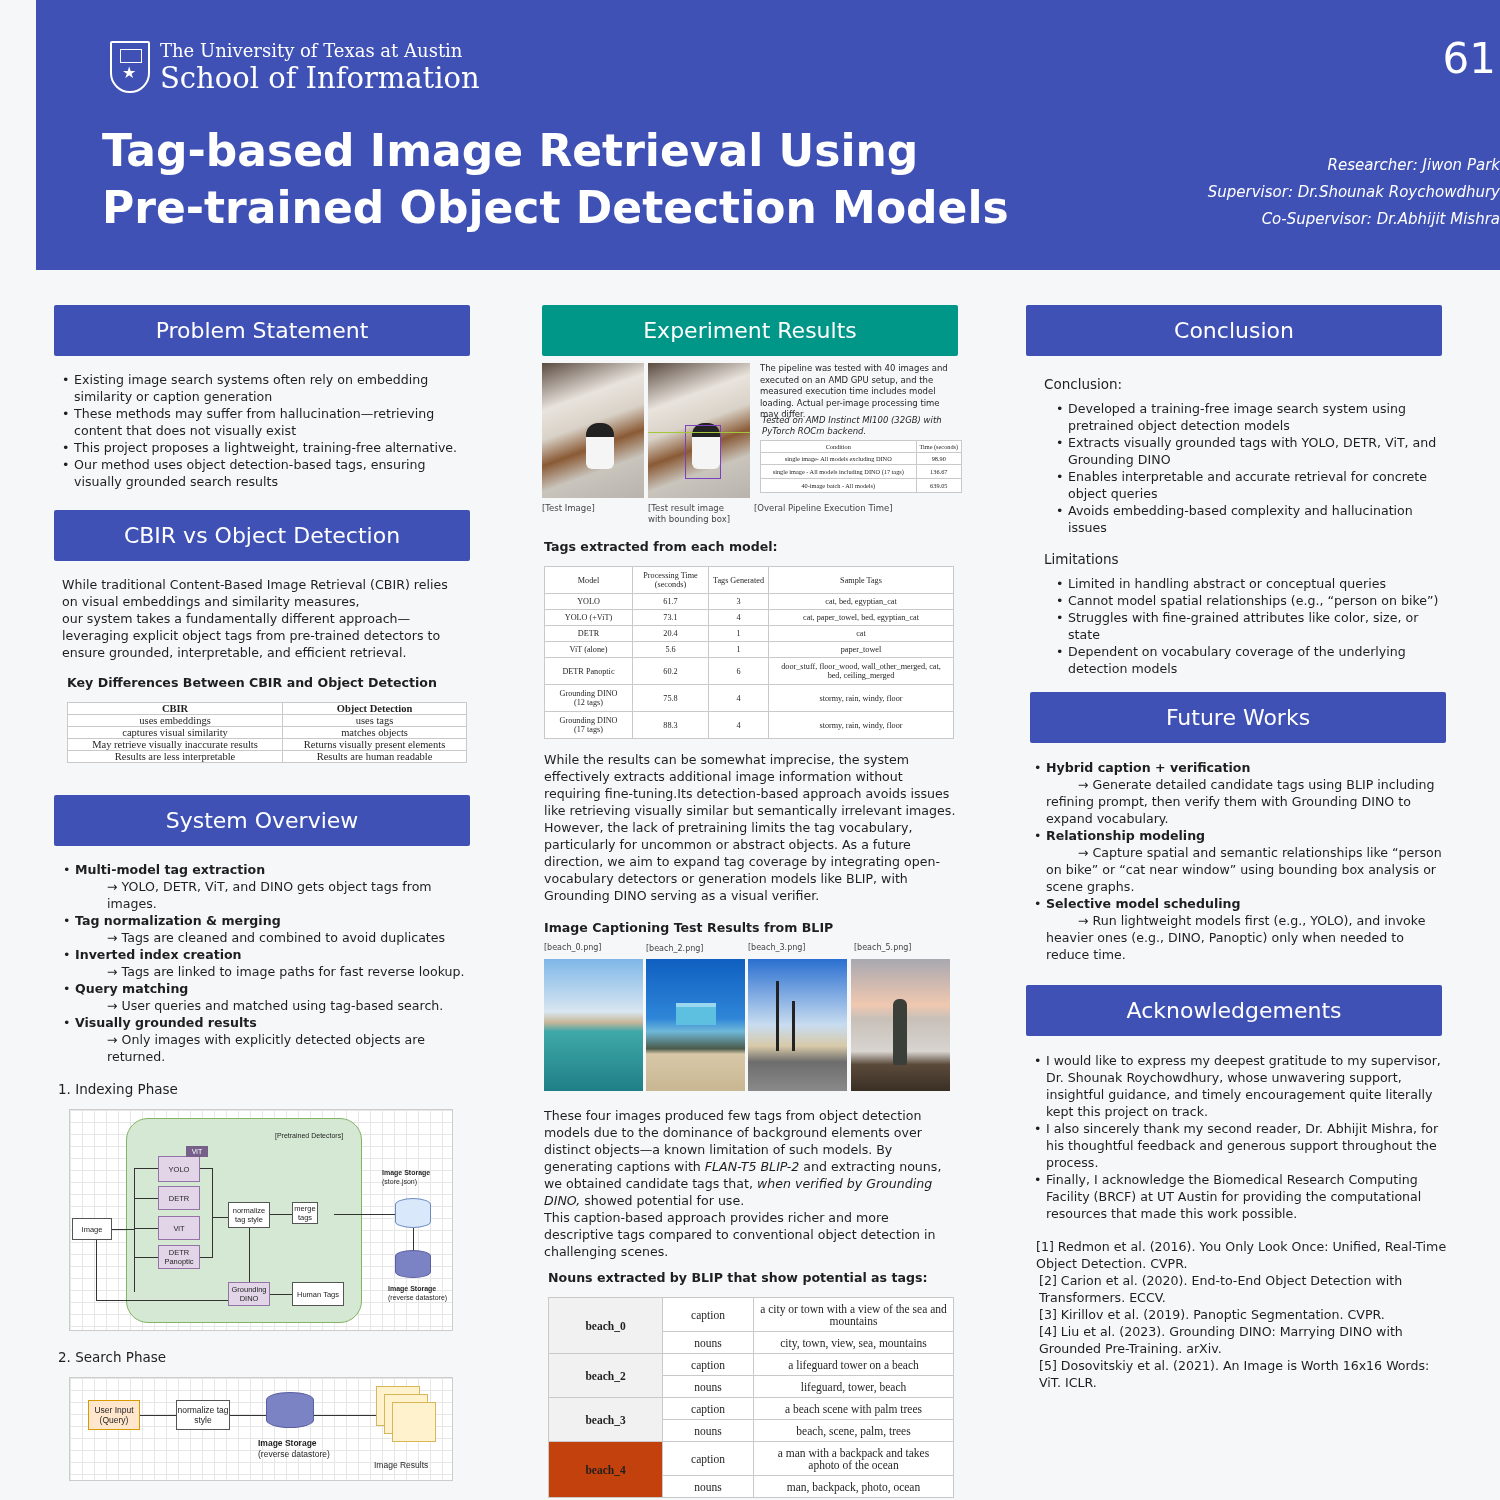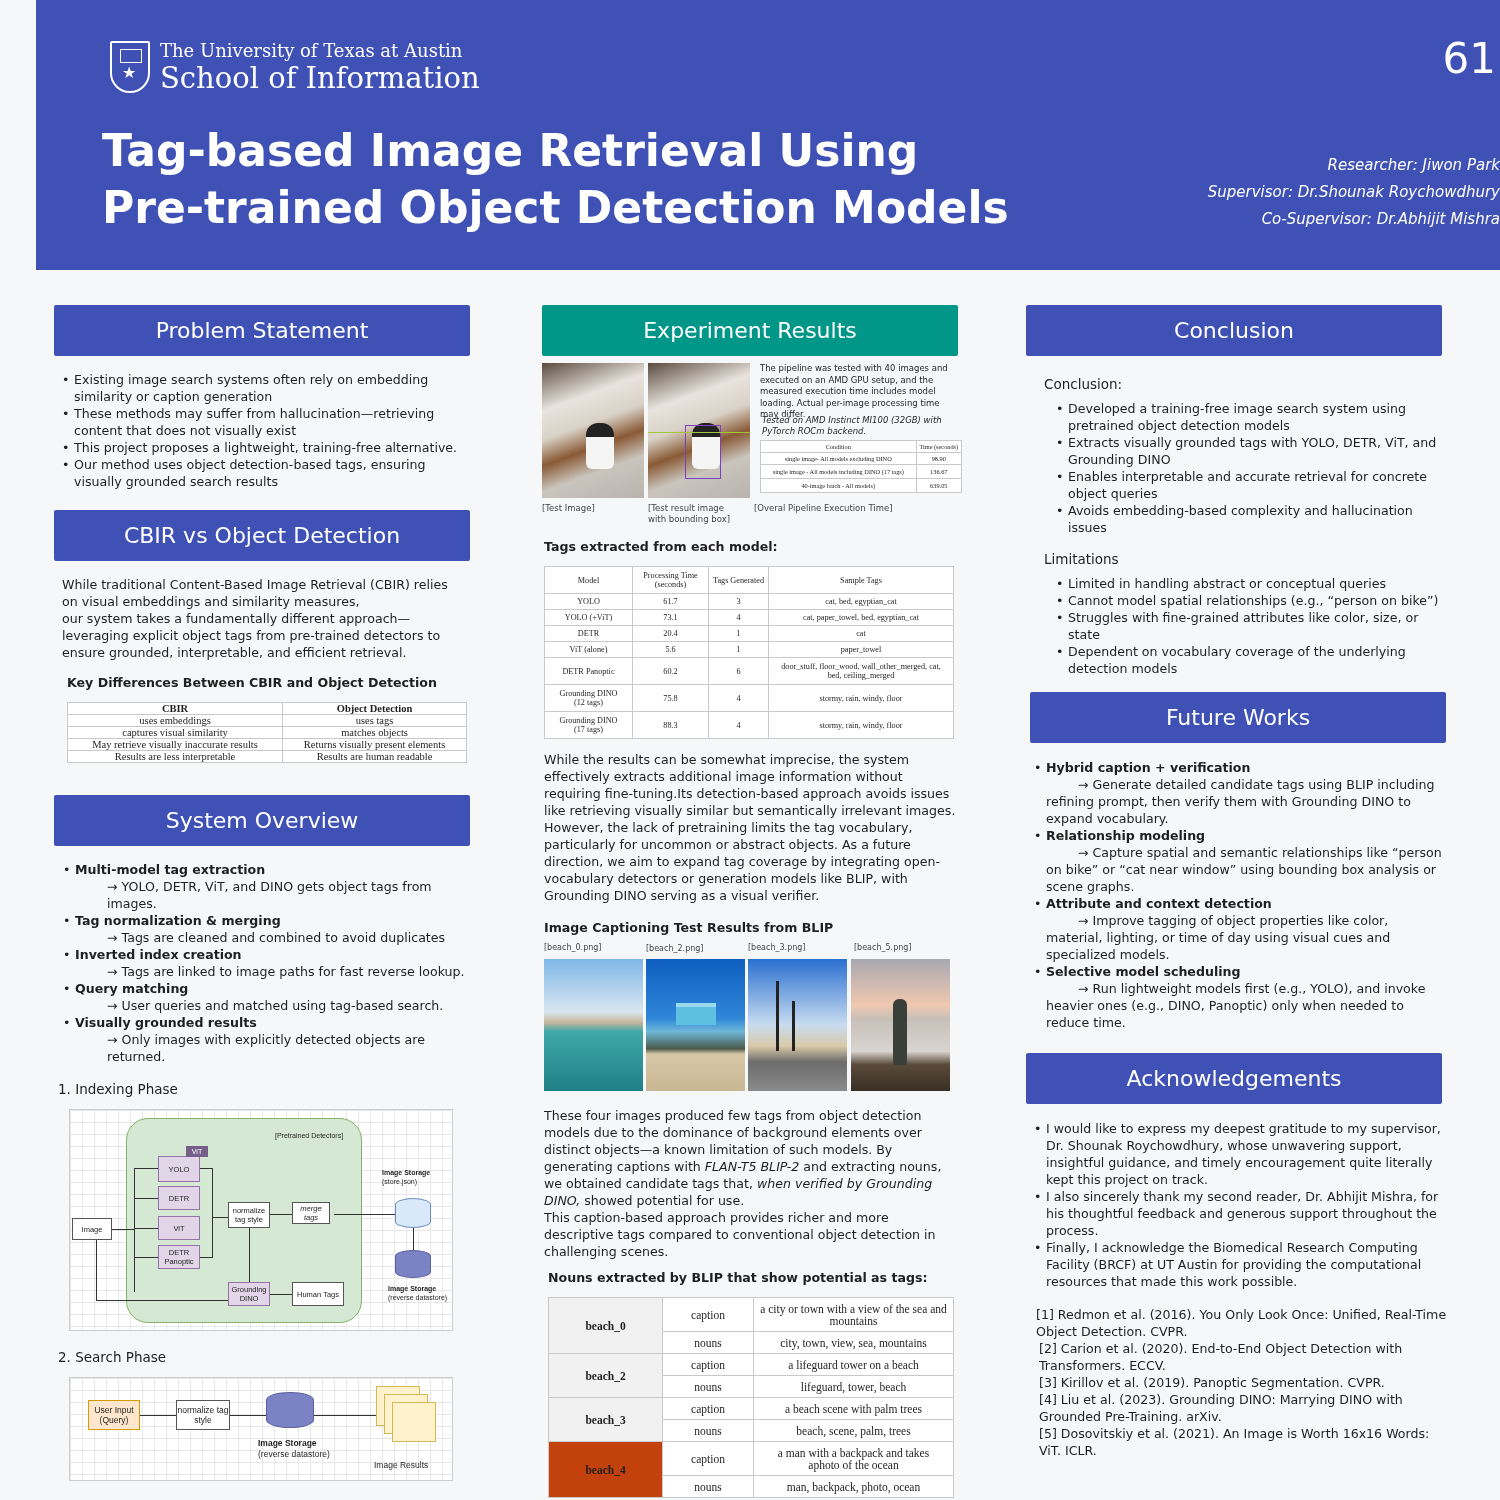--- a/index.html
+++ b/index.html
@@ -126,21 +126,21 @@
     <div class="line" style="left:64px; top:58px; width:24px; height:1px;"></div>
     <div class="line" style="left:64px; top:88px; width:24px; height:1px;"></div>
     <div class="line" style="left:64px; top:118px; width:24px; height:1px;"></div>
     <div class="line" style="left:64px; top:147px; width:24px; height:1px;"></div>
     <div class="line" style="left:130px; top:58px; width:12px; height:1px;"></div>
     <div class="line" style="left:130px; top:147px; width:12px; height:1px;"></div>
     <div class="line" style="left:142px; top:58px; width:1px; height:90px;"></div>
     <div class="line" style="left:142px; top:107px; width:16px; height:1px;"></div>
     <div class="nd" style="left:158px; top:92px; width:42px; height:26px;">normalize tag style</div>
     <div class="line" style="left:200px; top:104px; width:22px; height:1px;"></div>
-    <div class="nd" style="left:222px; top:92px; width:38px; height:22px;font-style:italic;">merge tags</div>
+    <div class="nd" style="left:222px; top:92px; width:26px; height:22px;">merge tags</div>
     <div class="line" style="left:264px; top:104px; width:62px; height:1px;"></div>
     <div class="cyl" style="left:325px; top:88px; width:36px; height:30px; background:#dae8fc; border:1px solid #6c8ebf;"></div>
     <div style="position:absolute; left:312px; top:58px; font-size:7px; font-family:'Liberation Sans',sans-serif; line-height:9px;"><b>Image Storage</b><br><span>(store.json)</span></div>
     <div class="line" style="left:343px; top:118px; width:1px; height:22px;"></div>
     <div class="cyl" style="left:325px; top:140px; width:36px; height:28px; background:#7b83c4; border:1px solid #5a5fa0;"></div>
     <div style="position:absolute; left:318px; top:174px; font-size:7px; font-family:'Liberation Sans',sans-serif; line-height:9px;"><b>Image Storage</b><br><span>(reverse datastore)</span></div>
     <div class="nd purple" style="left:158px; top:172px; width:42px; height:24px;">Grounding DINO</div>
     <div class="nd" style="left:222px; top:172px; width:52px; height:24px;">Human Tags</div>
     <div class="line" style="left:200px; top:184px; width:22px; height:1px;"></div>
     <div class="line" style="left:179px; top:118px; width:1px; height:54px;"></div>
@@ -340,21 +340,20 @@
     <li>Limited in handling abstract or conceptual queries</li>
     <li>Cannot model spatial relationships (e.g., “person on bike”)</li>
     <li>Struggles with fine-grained attributes like color, size, or state</li>
     <li>Dependent on vocabulary coverage of the underlying detection models</li>
   </ul>
 
   <div class="sec-head" style="margin:15px 0 0 4px; width:416px;text-align:right;">Future Works</div>
   <ul class="bul body-txt" style="margin:16px 0 0 2px;">
     <li><b>Hybrid caption + verification</b><div style="text-indent:32px;">→ Generate detailed candidate tags using BLIP including refining prompt, then verify them with Grounding DINO to expand vocabulary.</div></li>
     <li><b>Relationship modeling</b><div style="text-indent:32px;">→ Capture spatial and semantic relationships like “person on bike” or “cat near window” using bounding box analysis or scene graphs.</div></li>
-    <li><b>Attribute and context detection</b><div style="text-indent:32px;">→ Improve tagging of object properties like color, material, lighting, or time of day using visual cues and specialized models.</div></li>
     <li><b>Selective model scheduling</b><div style="text-indent:32px;">→ Run lightweight models first (e.g., YOLO), and invoke heavier ones (e.g., DINO, Panoptic) only when needed to reduce time.</div></li>
   </ul>
 
   <div class="sec-head" style="margin-top:22px; width:416px;">Acknowledgements</div>
   <ul class="bul body-txt" style="margin:16px 0 0 2px;">
     <li>I would like to express my deepest gratitude to my supervisor, Dr. Shounak Roychowdhury, whose unwavering support, insightful guidance, and timely encouragement quite literally kept this project on track.</li>
     <li>I also sincerely thank my second reader, Dr. Abhijit Mishra, for his thoughtful feedback and generous support throughout the process.</li>
     <li>Finally, I acknowledge the Biomedical Research Computing Facility (BRCF) at UT Austin for providing the computational resources that made this work possible.</li>
   </ul>
 

